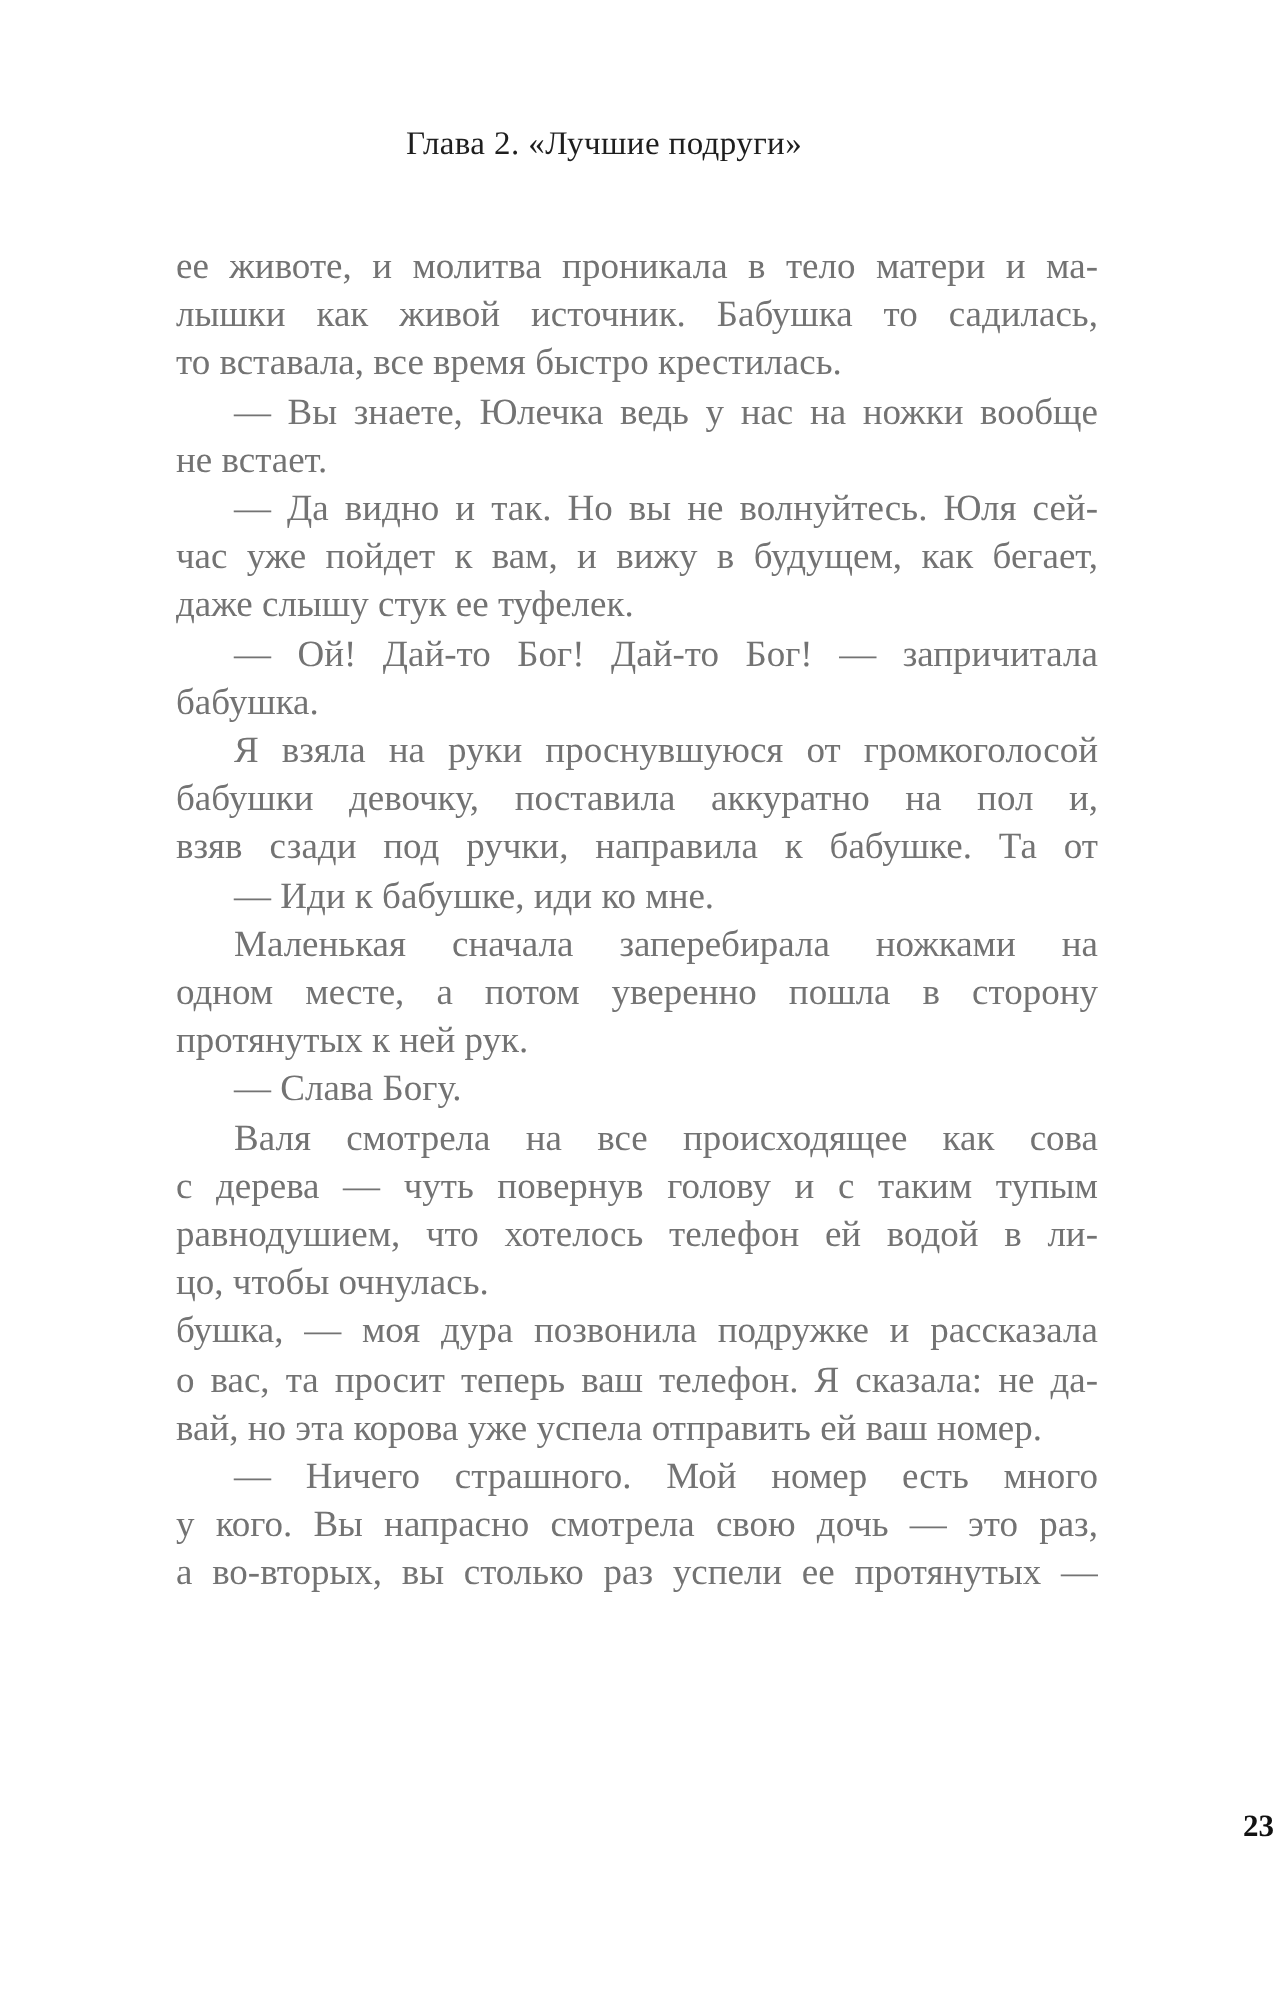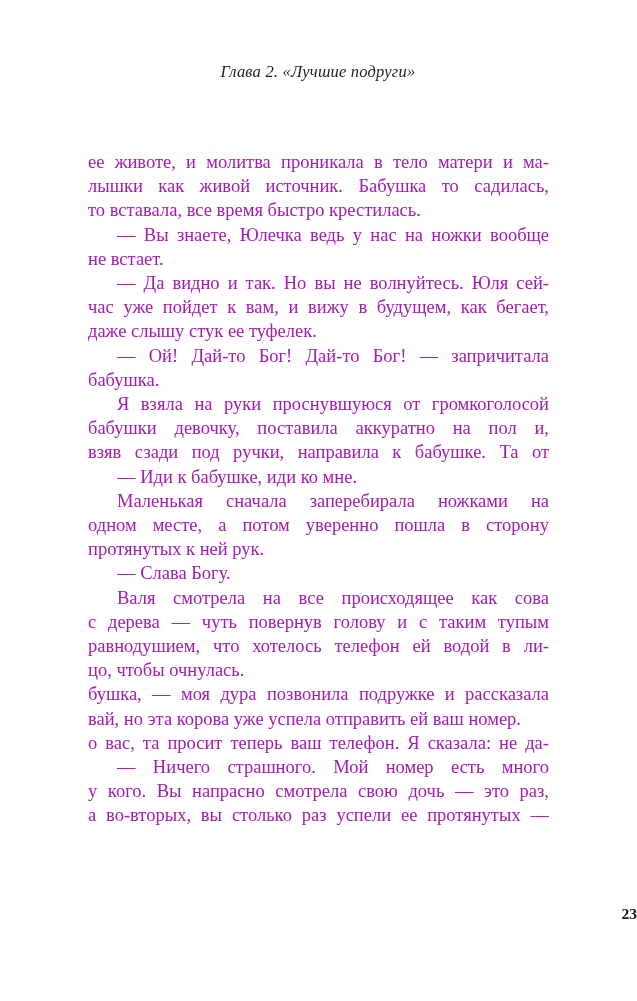--- a/index.html
+++ b/index.html
@@ -15,35 +15,32 @@
     height: 1001px;
     background: #ffffff;
     overflow: hidden;
   }
   .running-header {
     position: absolute;
     top: 62px;
     left: 0;
     width: 604px;
     text-align: center;
-    font-style: italic;
     font-size: 16.5px;
     color: #1e1e1e;
     letter-spacing: 0.2px;
-    padding-left: 16px;
   }
   .text-block {
     position: absolute;
     top: 122px;
     left: 88px;
     width: 461px;
     font-size: 18.5px;
     line-height: 24.2px;
-    color: #a21caf;
-    margin-top: 28px;
+    color: #737373;
   }
   .line {
     text-align: justify;
     text-align-last: justify;
     white-space: normal;
     overflow: hidden;
   }
   .line.last {
     text-align-last: left;
   }
@@ -84,21 +81,21 @@
       <div class="line last indent">— Иди к бабушке, иди ко мне.</div>
       <div class="line indent">Маленькая сначала заперебирала ножками на</div>
       <div class="line">одном месте, а потом уверенно пошла в сторону</div>
       <div class="line last">протянутых к ней рук.</div>
       <div class="line last indent">— Слава Богу.</div>
       <div class="line indent">Валя смотрела на все происходящее как сова</div>
       <div class="line">с дерева — чуть повернув голову и с таким тупым</div>
       <div class="line">равнодушием, что хотелось телефон ей водой в ли-</div>
       <div class="line last">цо, чтобы очнулась.</div>
       <div class="line">бушка, — моя дура позвонила подружке и рассказала</div>
+      <div class="line">о вас, та просит теперь ваш телефон. Я сказала: не да-</div>
       <div class="line last">вай, но эта корова уже успела отправить ей ваш номер.</div>
-      <div class="line">о вас, та просит теперь ваш телефон. Я сказала: не да-</div>
       <div class="line indent">— Ничего страшного. Мой номер есть много</div>
       <div class="line">у кого. Вы напрасно смотрела свою дочь — это раз,</div>
       <div class="line">а во-вторых, вы столько раз успели ее протянутых —</div>
     </div>
 
   <div class="page-number">23</div>
 </div>
 
 </body></html>

